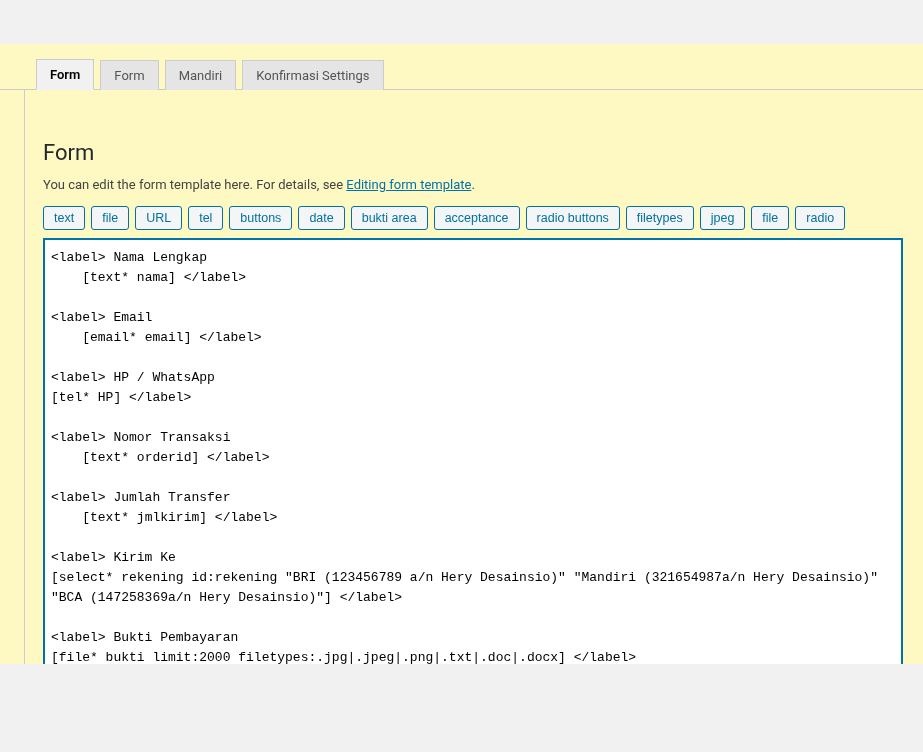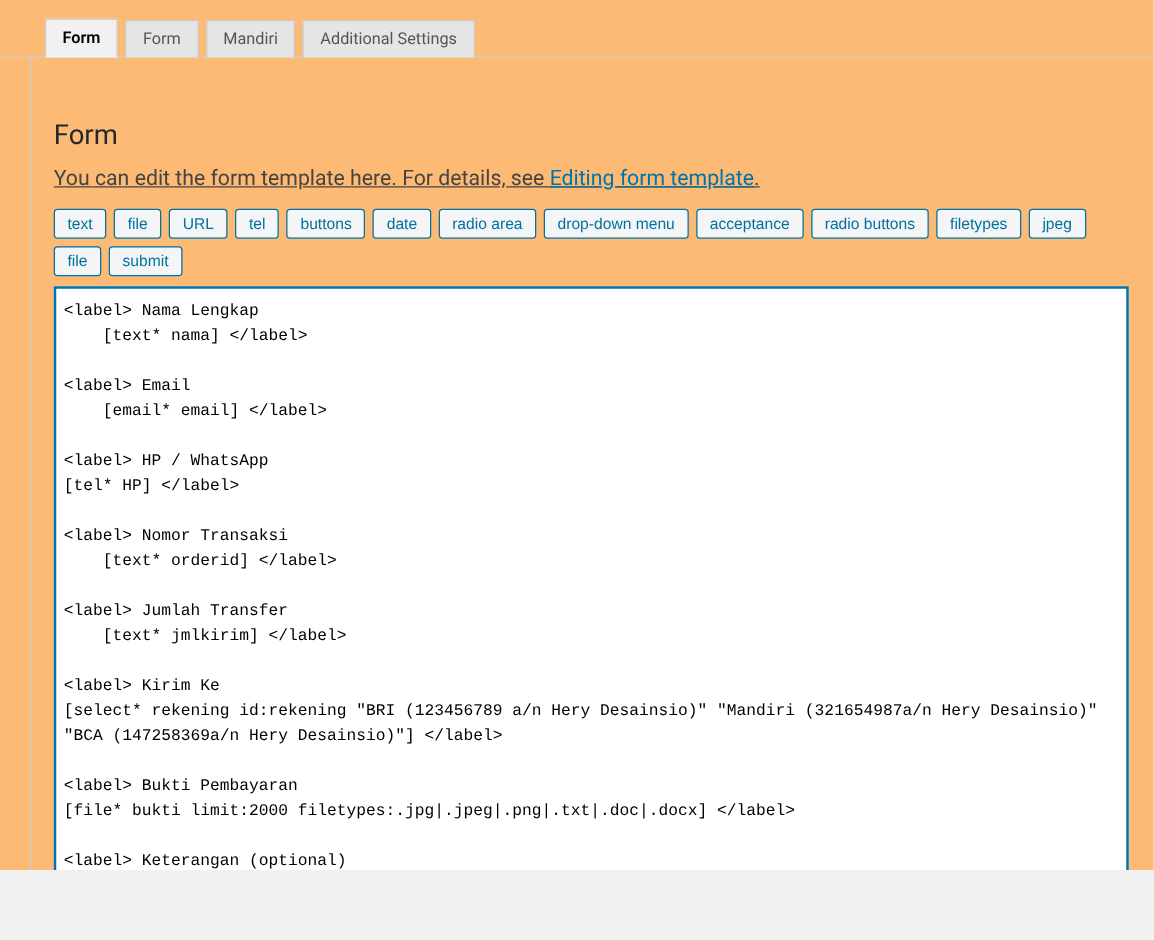--- a/index.html
+++ b/index.html
@@ -6,24 +6,25 @@
   body {
     margin: 0;
     font-family: -apple-system, BlinkMacSystemFont, "Segoe UI", Roboto, Arial, sans-serif;
     font-size: 13px;
     background: #f1f1f1;
     color: #23282d;
     padding: 0;
   }
   .wrap {
     width: 923px;
-    height: 696px;
-    background: #fdba74;
+    height: 620px;
+    background: #fef9c3;
     position: relative;
     overflow: hidden;
+    margin-top: 44px;
   }
   .tabs-bar {
     display: flex;
     align-items: flex-end;
     padding-left: 36px;
     padding-top: 14px;
     border-bottom: 1px solid #ccc;
     gap: 6px;
   }
   .tab {
@@ -52,24 +53,23 @@
   .panel {
     padding: 26px 20px 10px 18px;
   }
   h2.title {
     font-size: 22px;
     font-weight: 400;
     margin: 0 0 12px 0;
     color: #23282d;
   }
   .desc {
-    font-size: 17px;
+    font-size: 13px;
     color: #444;
     margin: 0 0 14px 0;
-    text-decoration: underline;
   }
   .desc a {
     color: #0073aa;
     text-decoration: underline;
   }
   .tag-row {
     display: flex;
     flex-wrap: wrap;
     gap: 6px;
     margin-bottom: 8px;
@@ -99,45 +99,44 @@
   }
 </style>
 </head>
 <body>
 
 <div class="wrap">
   <div class="tabs-bar">
     <div class="tab active">Form</div>
     <div class="tab">Form</div>
     <div class="tab">Mandiri</div>
-    <div class="tab">Additional Settings</div>
+    <div class="tab">Konfirmasi Settings</div>
   </div>
 
   <div class="inner">
     <div class="panel">
       <h2 class="title">Form</h2>
       <p class="desc">
         <span>You can edit the form template here. For details, see </span><a href="#">Editing form template</a><span>.</span>
       </p>
 
       <div class="tag-row">
         <button class="tag-btn">text</button>
         <button class="tag-btn">file</button>
         <button class="tag-btn">URL</button>
         <button class="tag-btn">tel</button>
         <button class="tag-btn">buttons</button>
         <button class="tag-btn">date</button>
-        <button class="tag-btn">radio area</button>
-        <button class="tag-btn">drop-down menu</button>
+        <button class="tag-btn">bukti area</button>
         <button class="tag-btn">acceptance</button>
         <button class="tag-btn">radio buttons</button>
         <button class="tag-btn">filetypes</button>
         <button class="tag-btn">jpeg</button>
         <button class="tag-btn">file</button>
-        <button class="tag-btn">submit</button>
+        <button class="tag-btn">radio</button>
       </div>
 
       <textarea class="form-textarea" spellcheck="false" style="">&lt;label&gt; Nama Lengkap
     [text* nama] &lt;/label&gt;
 
 &lt;label&gt; Email
     [email* email] &lt;/label&gt;
 
 &lt;label&gt; HP / WhatsApp
 [tel* HP] &lt;/label&gt;

